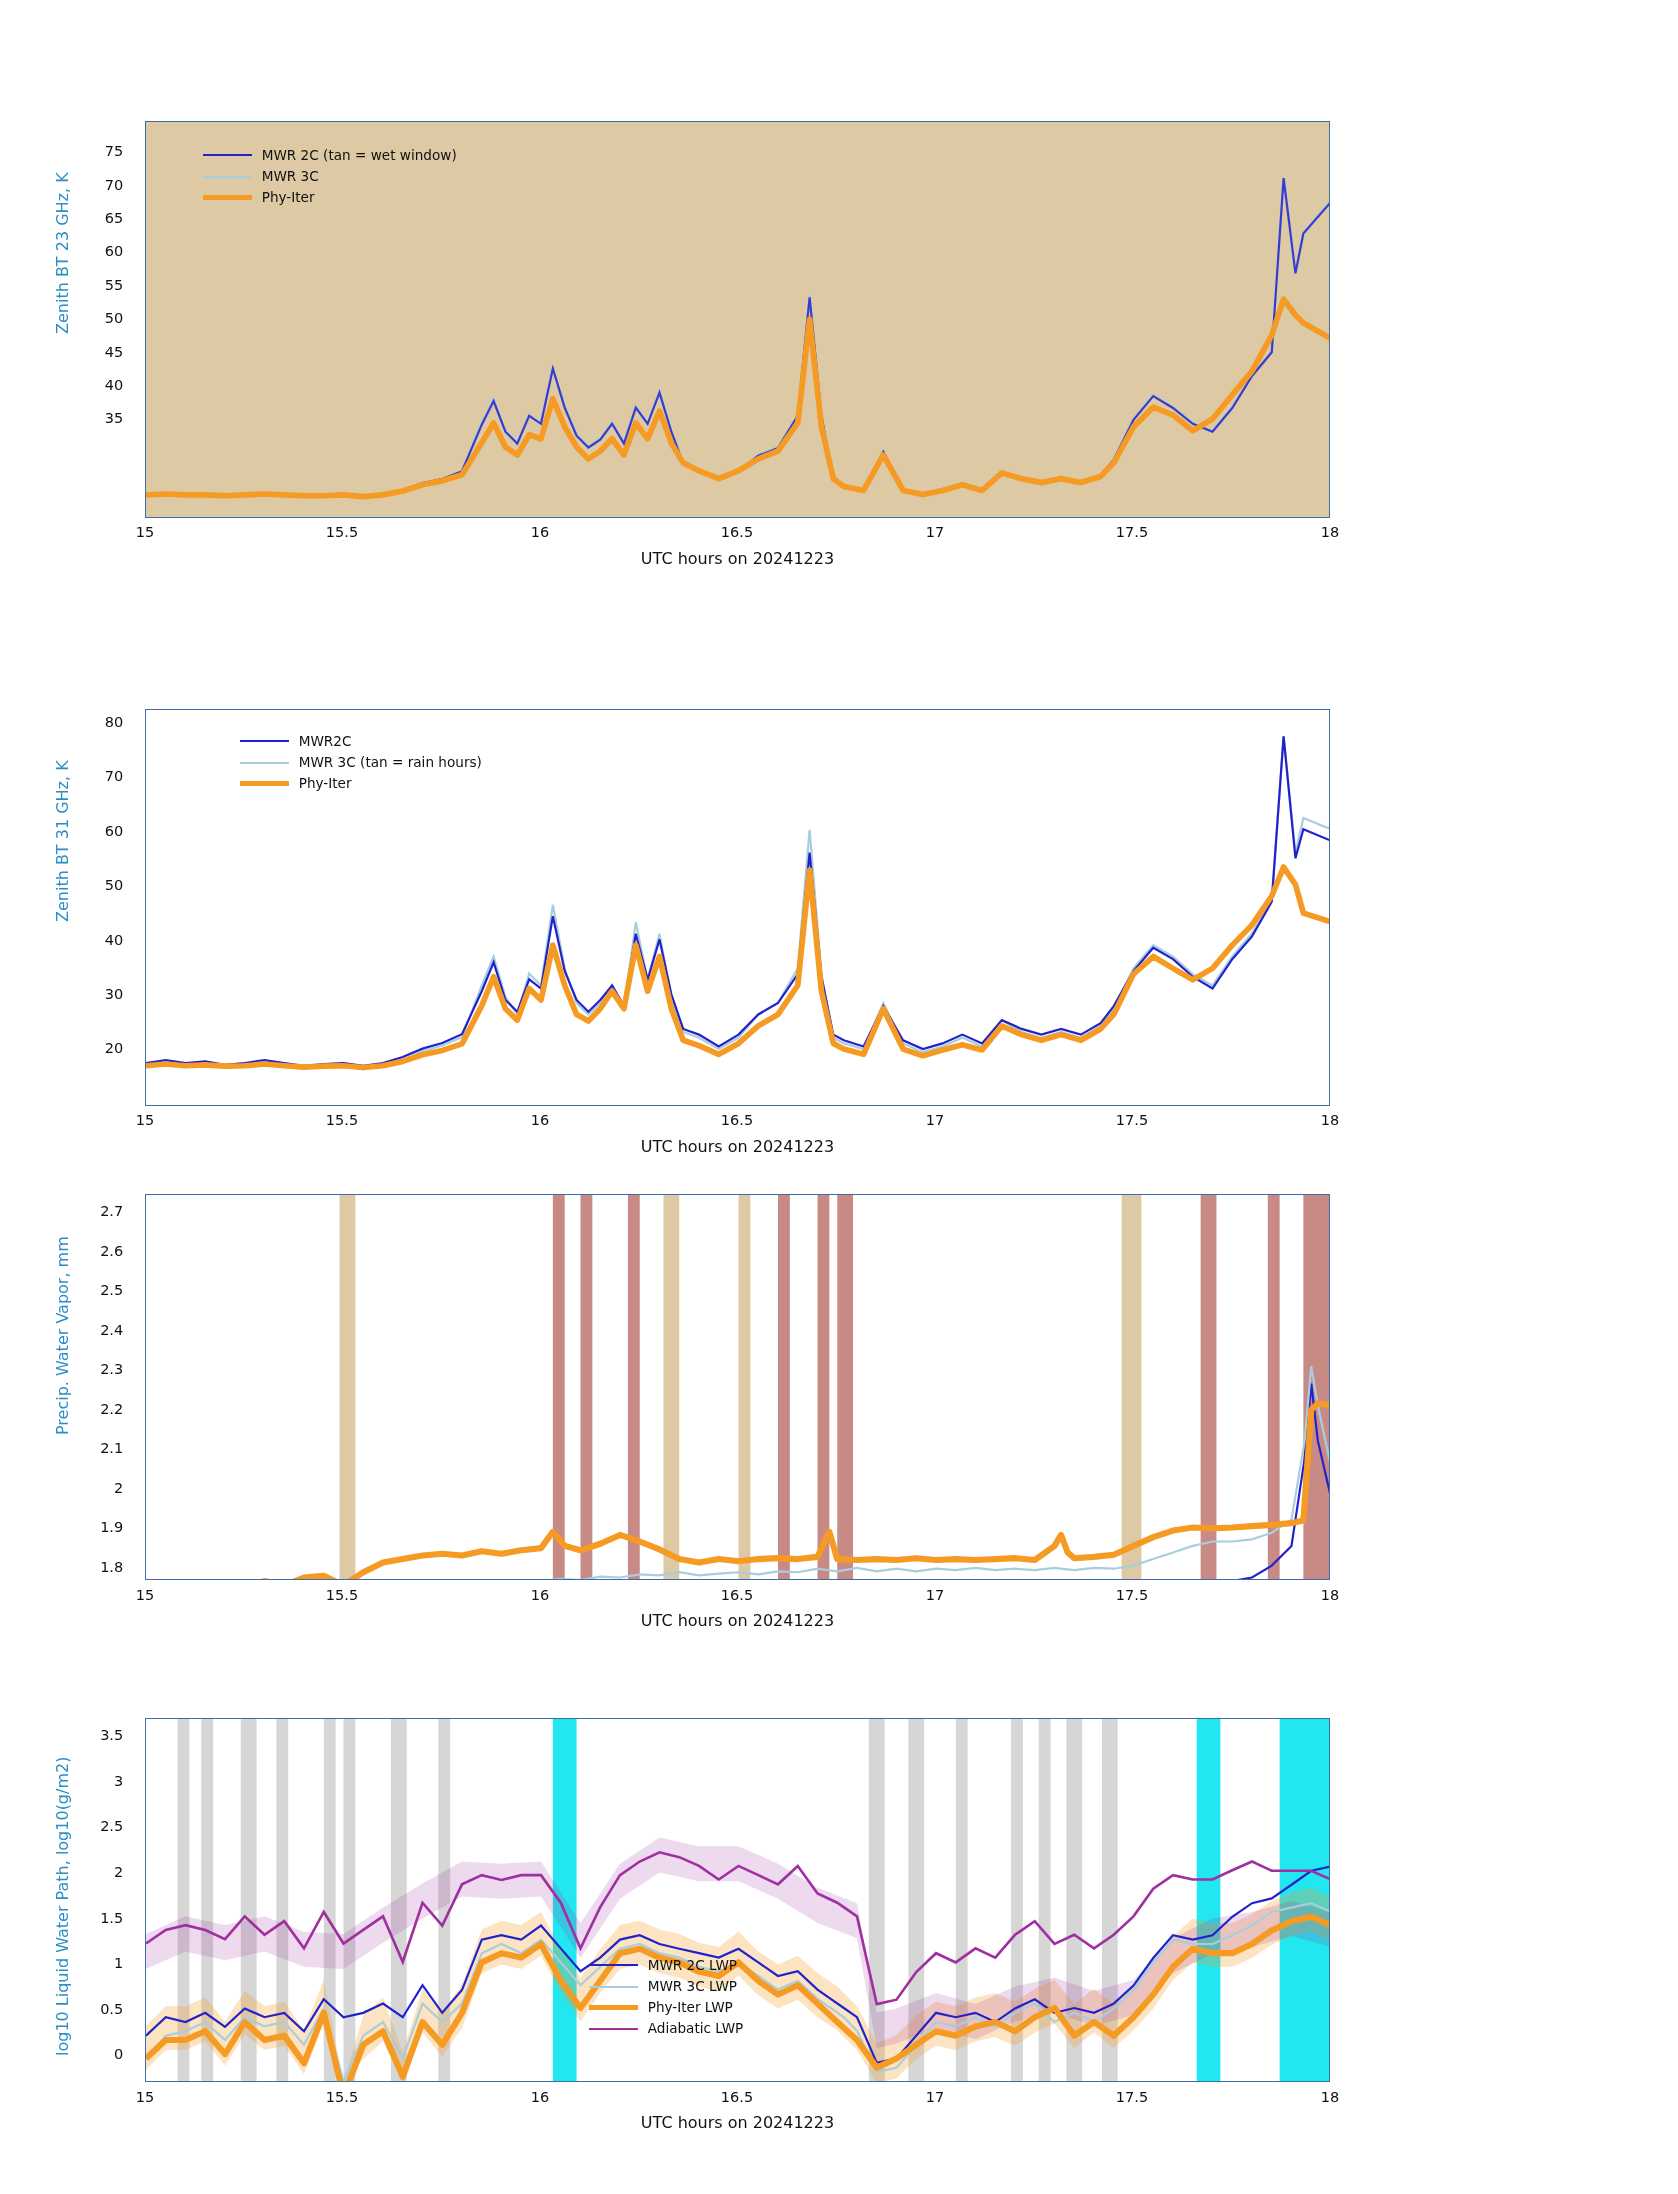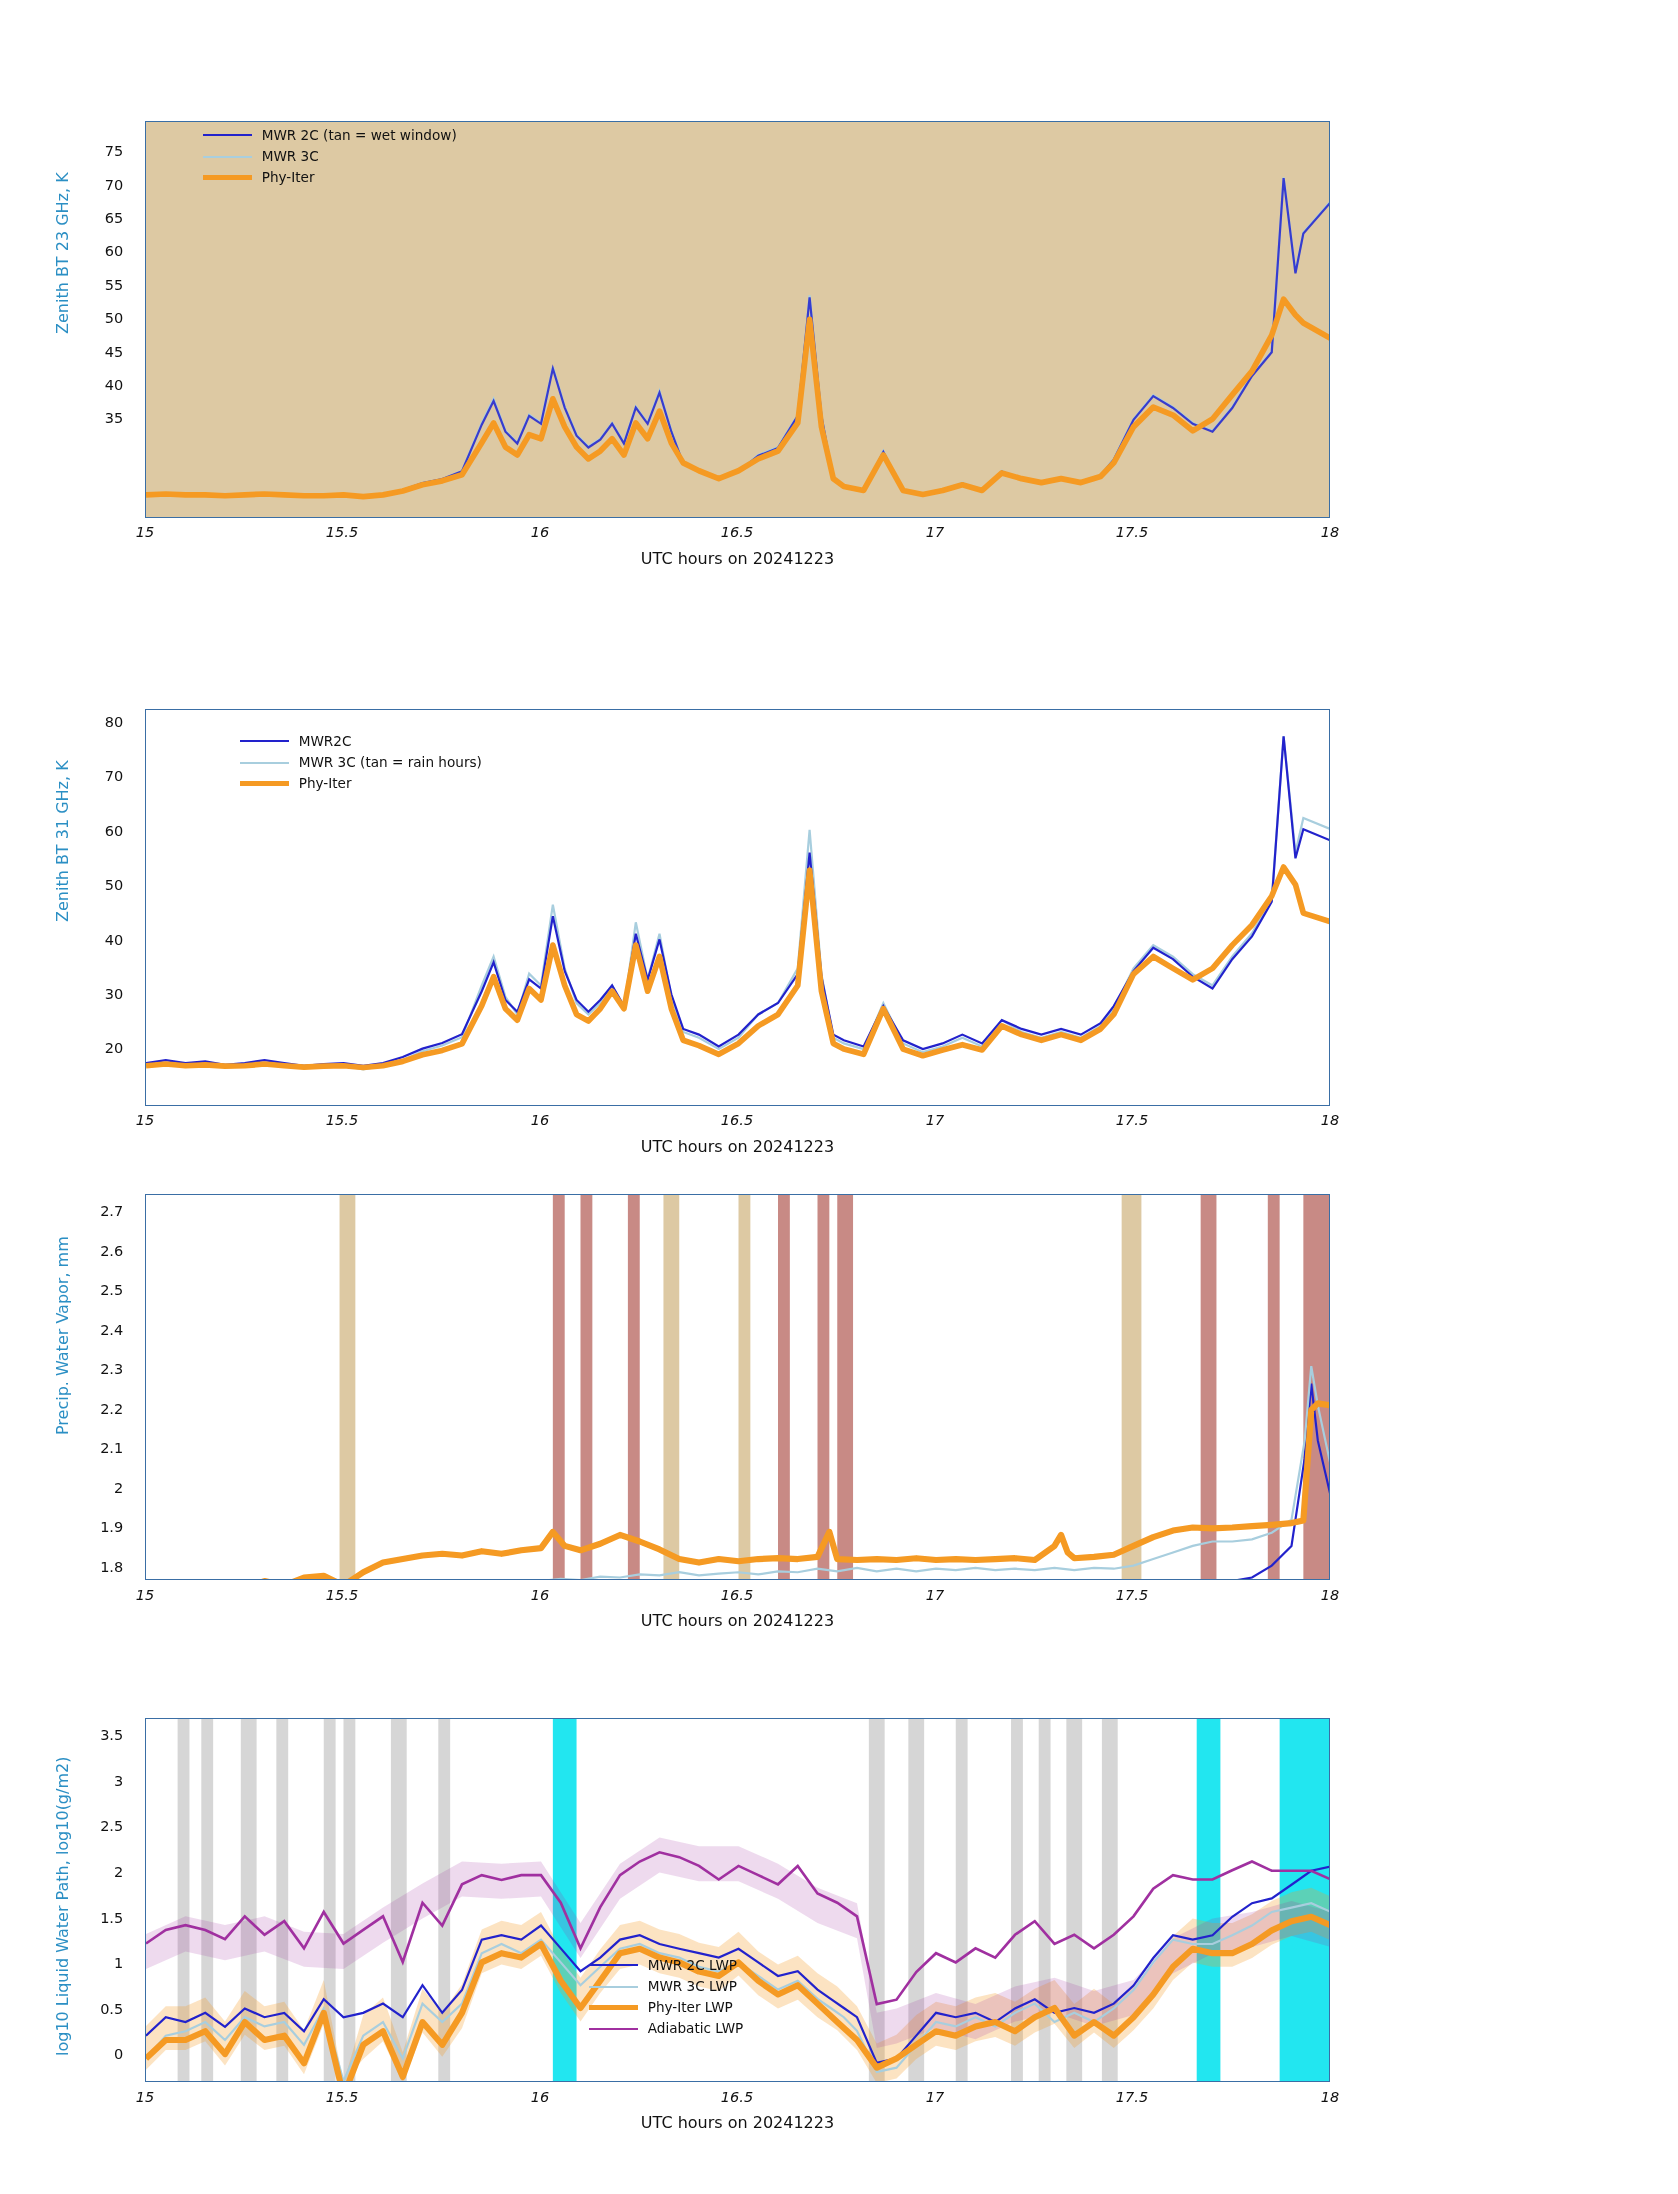--- a/index.html
+++ b/index.html
@@ -59,21 +59,20 @@
     white-space: nowrap;
     transform: translateY(-50%);
   }
   .xtick {
     position: absolute;
     color: #111111;
     font-size: 14.5px;
     text-align: center;
     white-space: nowrap;
     transform: translateX(-50%);
-    font-style: italic;
   }
   .legend {
     position: absolute;
     font-size: 13.6px;
     color: #111111;
   }
   .legend-row {
     display: flex;
     align-items: center;
     margin-bottom: 6.1px;
@@ -117,21 +116,21 @@
     </div>
 
     <div class="plotbox" style="left:145px; top:121px; width:1185px; height:397px; background:#ddc9a3;">
       <div class="inner">
         <svg width="1185" height="397" viewBox="0 0 2700 905" preserveAspectRatio="none">
           <polyline fill="none" stroke="#a8cede" stroke-width="5" points="0,850 45,846 90,850 135,848 180,852 225,850 270,846 315,850 360,854 405,852 450,850 495,857 540,850 585,839 630,823 675,814 720,796 765,686 792,631 819,704 846,731 873,667 900,686 927,558 954,649 981,713 1008,740 1035,722 1062,686 1089,731 1116,649 1143,686 1170,613 1197,704 1224,777 1260,795 1305,813 1350,795 1395,759 1440,741 1485,668 1512,395 1539,668 1566,813 1590,831 1635,840 1680,750 1725,840 1770,849 1815,840 1860,822 1905,840 1950,795 1995,813 2040,822 2085,813 2130,822 2175,804 2205,768 2250,677 2295,623 2340,650 2385,686 2430,704 2475,650 2520,577 2565,523 2592,126 2619,343 2637,252 2700,180"></polyline>
           <polyline fill="none" stroke="#2222cc" stroke-width="5" opacity="0.85" points="0,850 45,846 90,850 135,848 180,852 225,850 270,846 315,850 360,854 405,852 450,850 495,857 540,850 585,839 630,823 675,814 720,796 765,690 792,636 819,706 846,733 873,670 900,688 927,562 954,651 981,715 1008,742 1035,724 1062,688 1089,733 1116,651 1143,688 1170,617 1197,706 1224,779 1260,797 1305,815 1350,797 1395,761 1440,743 1485,670 1512,400 1539,670 1566,815 1590,833 1635,842 1680,752 1725,842 1770,851 1815,842 1860,824 1905,842 1950,797 1995,815 2040,824 2085,815 2130,824 2175,806 2205,770 2250,679 2295,625 2340,652 2385,688 2430,706 2475,652 2520,579 2565,525 2592,128 2619,345 2637,254 2700,182"></polyline>
           <polyline fill="none" stroke="#f59a23" stroke-width="13" stroke-linejoin="round" points="0,850 45,848 90,850 135,850 180,852 225,850 270,848 315,850 360,852 405,852 450,850 495,854 540,850 585,841 630,827 675,818 720,804 765,731 792,686 819,741 846,759 873,713 900,722 927,631 954,695 981,741 1008,768 1035,750 1062,722 1089,759 1116,686 1143,722 1170,659 1197,732 1224,777 1260,795 1305,813 1350,795 1395,768 1440,750 1485,686 1512,450 1539,695 1566,813 1590,831 1635,840 1680,759 1725,840 1770,849 1815,840 1860,827 1905,840 1950,800 1995,813 2040,822 2085,813 2130,822 2175,808 2205,777 2250,695 2295,650 2340,668 2385,704 2430,677 2475,622 2520,568 2565,486 2592,404 2619,440 2637,458 2700,494"></polyline>
         </svg>
 
-        <div class="legend" style="left:57px; top:6px;">
+        <div class="legend" style="left:57px; top:26px;">
           <div class="legend-row">
             <span class="legend-swatch" style="border-top:2.2px solid #2222cc;"></span>
             <span class="legend-text">MWR 2C (tan = wet window)</span>
           </div>
           <div class="legend-row">
             <span class="legend-swatch" style="border-top:2.2px solid #a8cede;"></span>
             <span class="legend-text">MWR 3C</span>
           </div>
           <div class="legend-row">
             <span class="legend-swatch" style="border-top:5.3px solid #f59a23;"></span>

